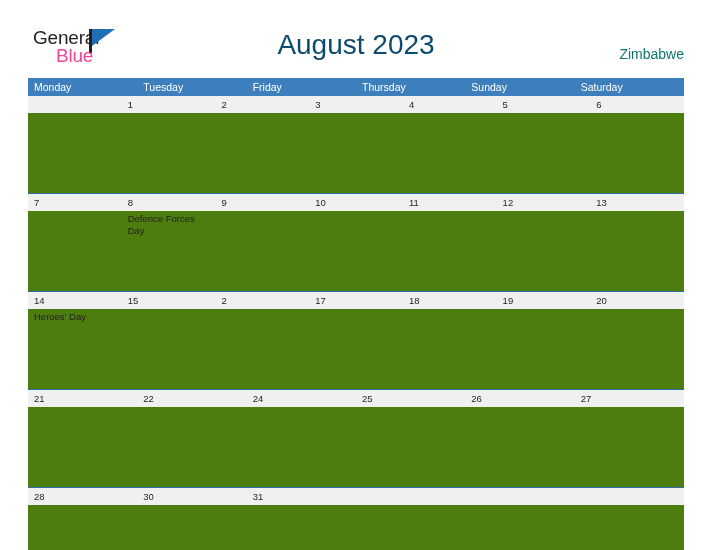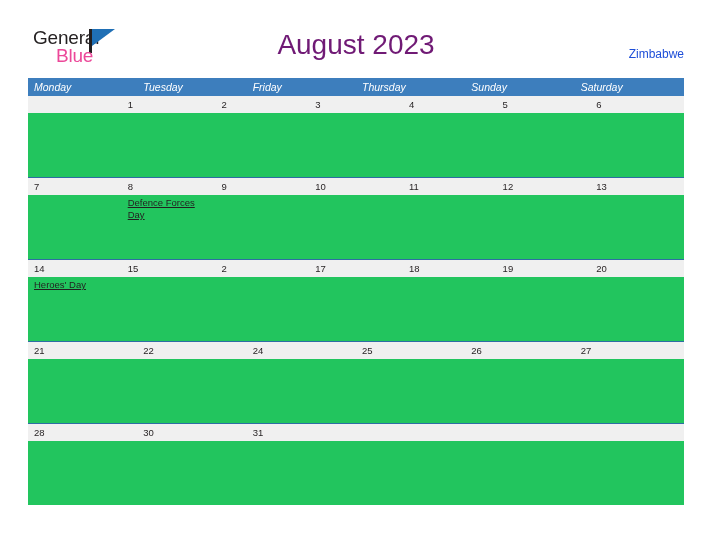--- a/index.html
+++ b/index.html
@@ -76,31 +76,31 @@
   }
 
   .page-title {
     position: absolute;
     left: 0;
     top: 28px;
     width: 712px;
     text-align: center;
     font-size: 28px;
     font-weight: normal;
-    color: #701a75;
+    color: #0c4a6e;
     letter-spacing: 0px;
     line-height: 34px;
   }
 
   .country {
     position: absolute;
     right: 28px;
     top: 45px;
-    font-size: 12px;
-    color: #1d4ed8;
+    font-size: 14px;
+    color: #0f766e;
     line-height: 18px;
     text-align: right;
     white-space: nowrap;
     margin-left: 36px;
   }
 
   
   .calendar {
     position: absolute;
     left: 28px;
@@ -116,21 +116,20 @@
   }
   .weekday {
     flex: 1 1 0;
     font-size: 10.5px;
     color: #ffffff;
     line-height: 18px;
     padding-left: 6px;
     box-sizing: border-box;
     white-space: nowrap;
     overflow: hidden;
-    font-style: italic;
   }
 
   .week {
     width: 656px;
     border-top: 1.5px solid #2e6da4;
     box-sizing: border-box;
   }
   .week:first-of-type {
     border-top: none;
   }
@@ -146,23 +145,22 @@
     font-size: 9.5px;
     color: #231f20;
     line-height: 17px;
     padding-left: 6px;
     box-sizing: border-box;
   }
 
   .week-events {
     display: flex;
     width: 656px;
-    height: 64px;
-    background: #22c55e;
-    text-decoration: underline;
+    height: 80px;
+    background: #4d7c0f;
   }
   .day-events {
     flex: 1 1 0;
     padding: 2px 8px 0 6px;
     box-sizing: border-box;
   }
   .event {
     font-size: 9.5px;
     line-height: 12px;
     color: #231f20;

